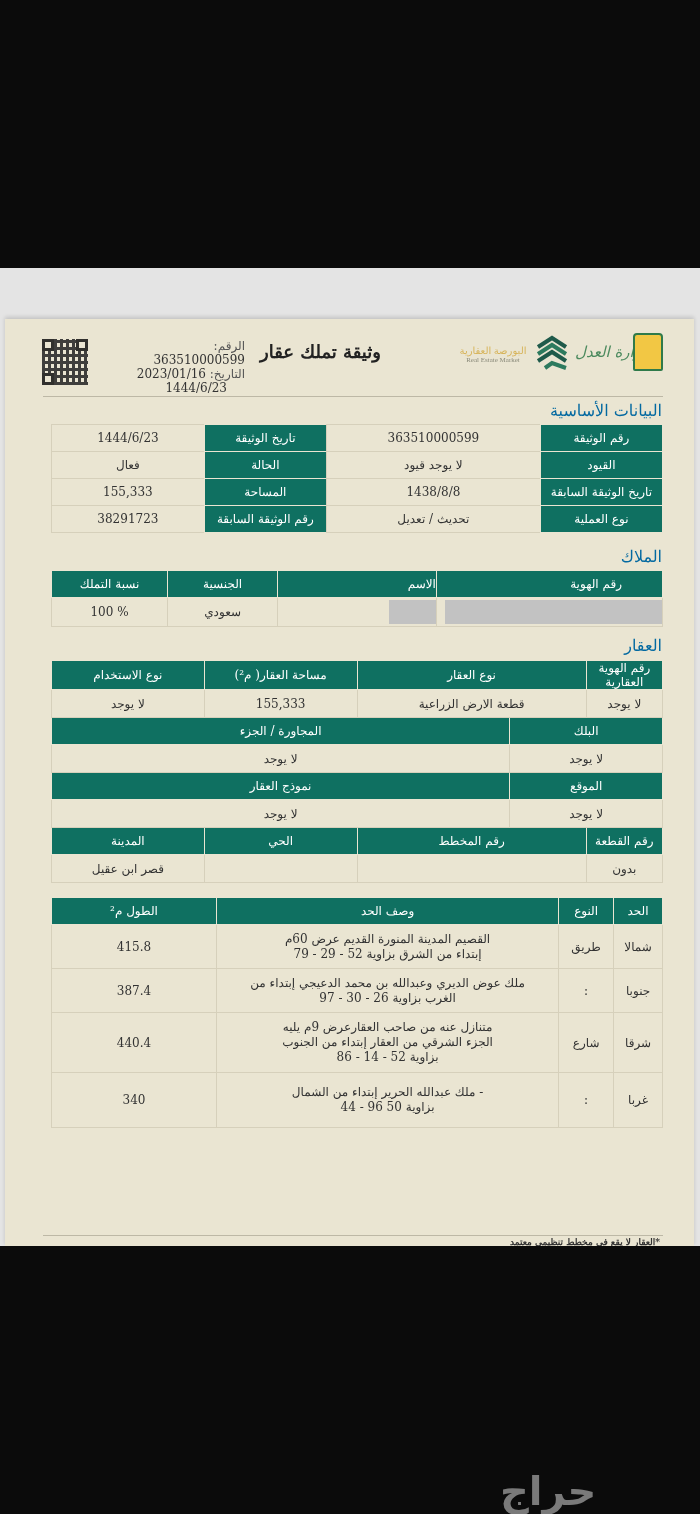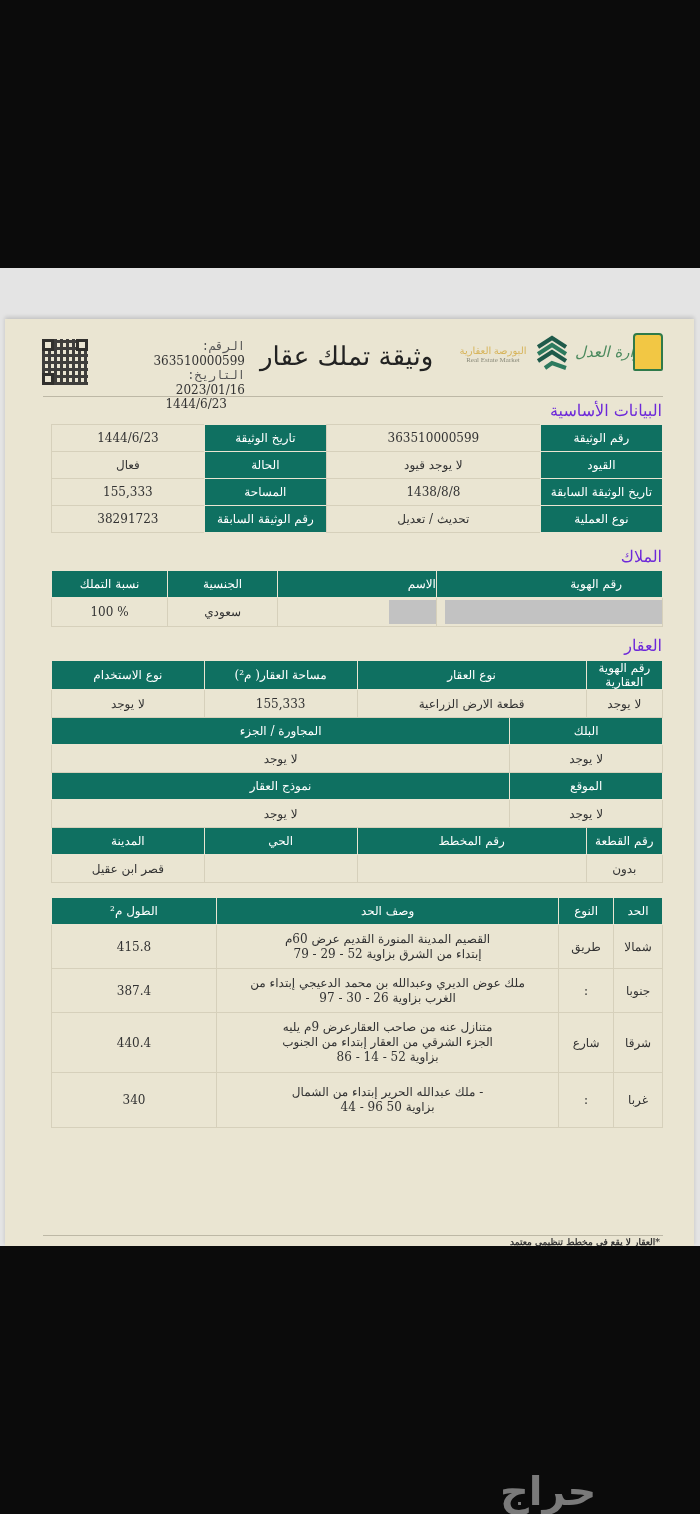--- a/index.html
+++ b/index.html
@@ -9,31 +9,31 @@
   .page { position:absolute; left:5px; top:319px; width:689px; height:927px; background:#eae5d2; box-shadow:0 -2px 4px rgba(0,0,0,0.15); }
   .bottombar { position:absolute; left:0; top:1246px; width:700px; height:268px; background:#0b0b0b; }
   .haraj { position:absolute; left:500px; top:1468px; font-family:"DejaVu Sans", sans-serif; font-weight:bold; font-size:40px; color:#7a7a7a; letter-spacing:2px; }
 
   .header { position:absolute; left:0; top:0; width:689px; height:80px; }
   .qr { position:absolute; left:37px; top:20px; width:46px; height:46px; background:
       repeating-linear-gradient(90deg,#222 0 3px,transparent 3px 6px),
       repeating-linear-gradient(0deg,#222 0 3px,transparent 3px 7px); opacity:0.85; }
   .qr .fp { position:absolute; width:12px; height:12px; border:3px solid #111; background:#eae5d2; box-sizing:border-box; }
   .refblock { position:absolute; left:120px; top:20px; width:120px; direction:rtl; text-align:right; font-size:12px; color:#333; line-height:14px; }
-  .refblock .lbl { color:#555;font-family:Liberation Mono, monospace; }
-  .doc-title { position:absolute; left:255px; top:22px; font-size:26px; font-weight:normal; color:#222; direction:rtl;text-align:right; }
+  .refblock .lbl { color:#555; }
+  .doc-title { position:absolute; left:255px; top:22px; font-size:18px; font-weight:bold; color:#222; direction:rtl;text-align:right; }
   .logo-rem { position:absolute; left:448px; top:26px; width:80px; text-align:center; font-family:Liberation Serif, serif; }
   .logo-rem .ar { font-size:10px; color:#d7b45a; direction:rtl; }
   .logo-rem .en { font-size:7px; color:#8a8a7a; }
   .logo-mark { position:absolute; left:530px; top:16px; width:34px; height:36px; }
   .logo-moj-text { position:absolute; left:570px; top:24px; font-size:15px; color:#4c8a5e; direction:rtl; font-style:italic; }
   .logo-moj-emb { position:absolute; left:628px; top:14px; width:30px; height:38px; background:#f2c744; border:2px solid #2f7a4a; border-radius:4px 4px 2px 2px; box-sizing:border-box; }
   .hr { position:absolute; left:38px; width:620px; height:1px; background:#bdb8a6; }
 
-  .sec-title { position:absolute; right:32px; font-size:16px; color:#6d28d9; direction:rtl; }
+  .sec-title { position:absolute; right:32px; font-size:16px; color:#0369a1; direction:rtl; }
   table { position:absolute; left:46px; width:612px; border-collapse:collapse; direction:rtl; table-layout:fixed; font-size:12px; color:#333; }
   td, th { border:1px solid #d6d0bb; text-align:center; padding:0; font-weight:normal; }
   .g { background:#0f7061; color:#fff; border-color:#eae5d2; }
   .redact { background:#c2c2c2; height:24px; margin:2px 0 2px 8px; }
   .footer-note { position:absolute; right:34px; top:918px; font-size:9px; color:#333; direction:rtl;font-weight:bold; }
 </style>
 </head>
 <body>
 
 <div class="topbar"></div>

